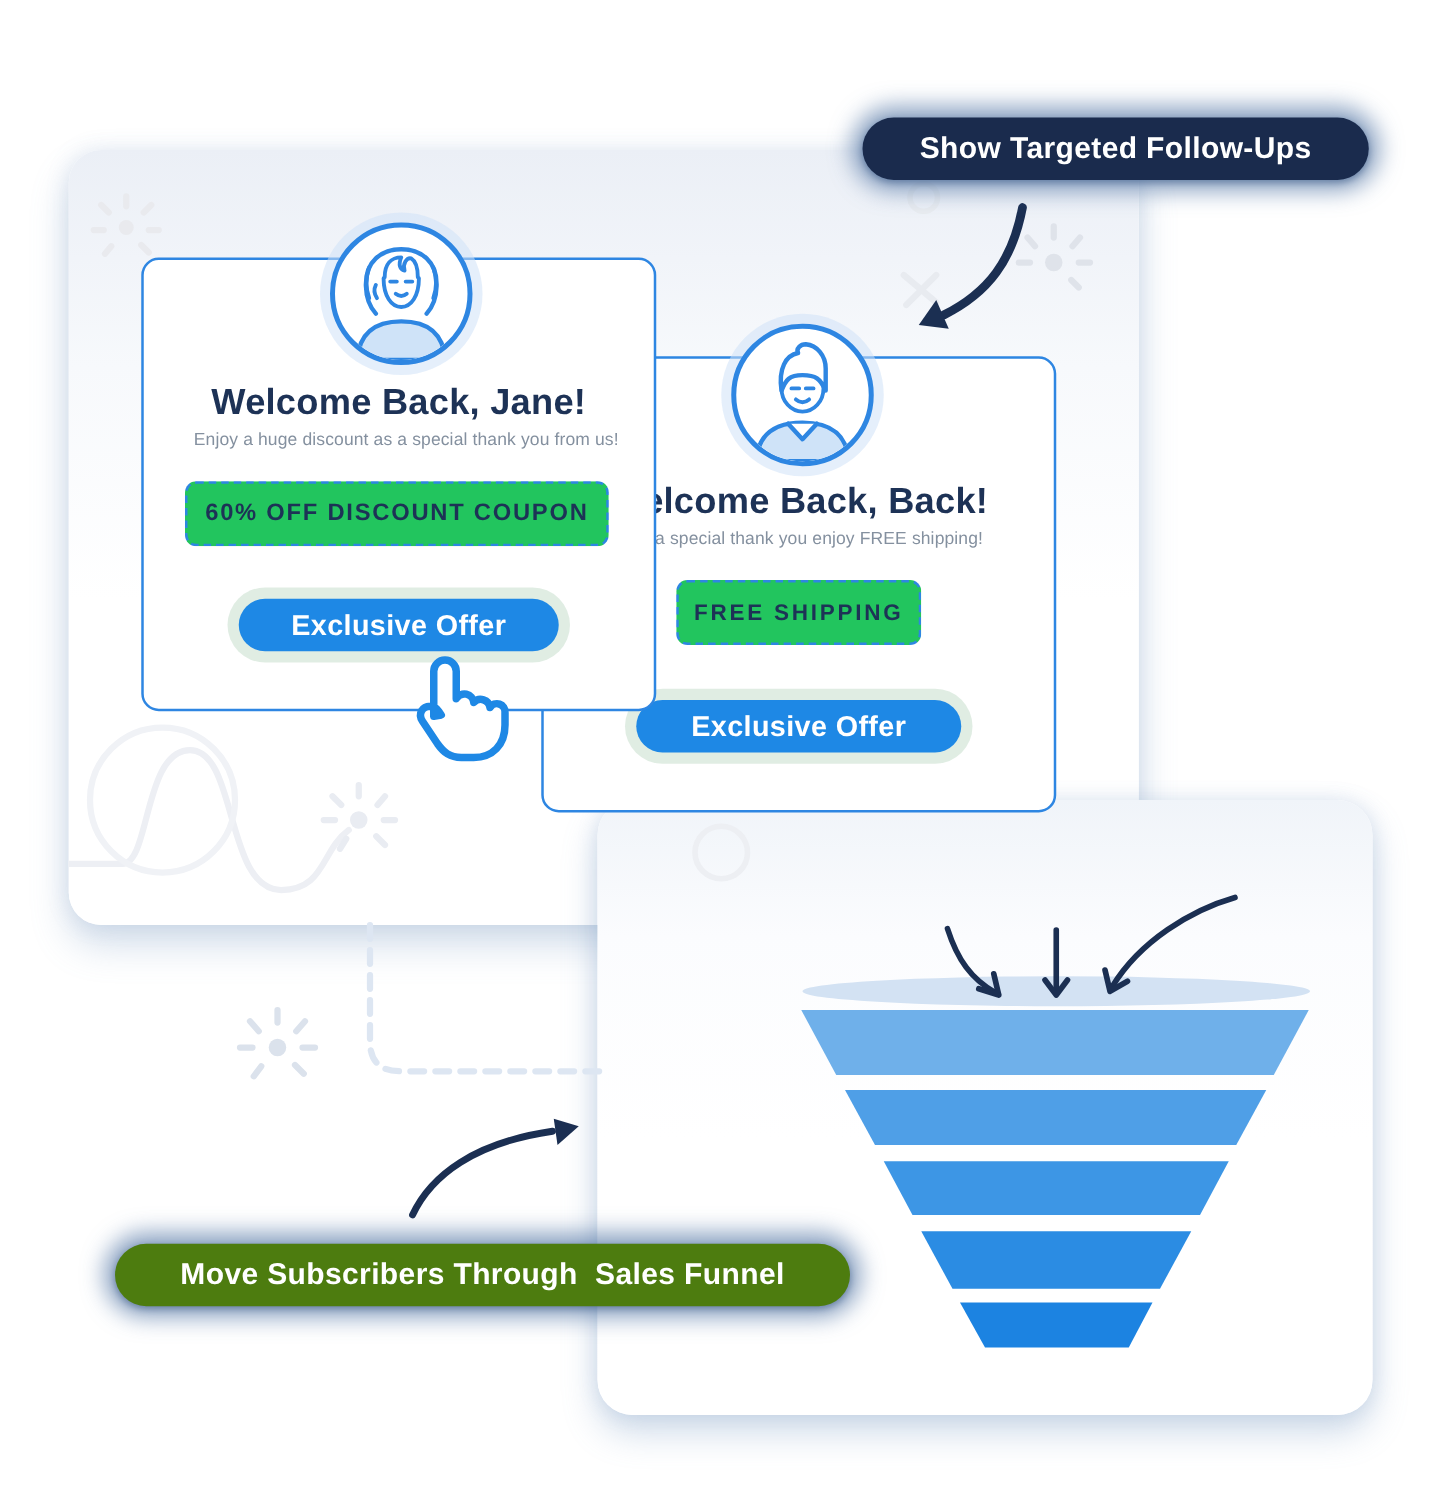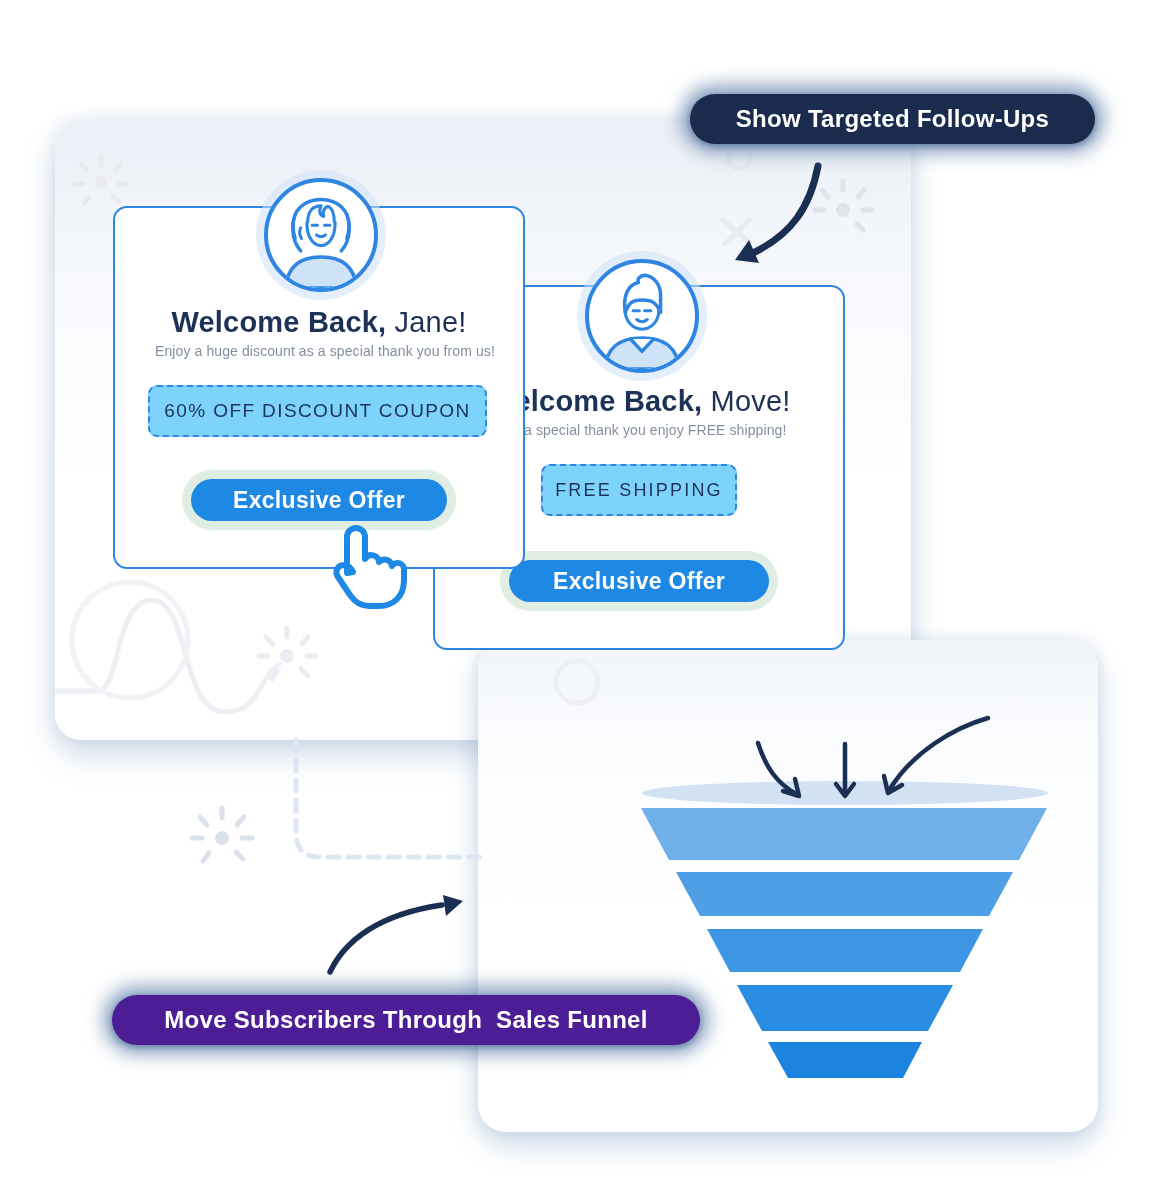--- a/index.html
+++ b/index.html
@@ -43,30 +43,30 @@
   .avatar{
     position:absolute;width:106px;height:106px;border-radius:50%;
     border:4px solid #2e86e2;background:#ffffff;overflow:hidden;
     box-shadow:0 0 0 8px rgba(208,226,247,.55);
   }
   .avatar svg{display:block;width:100%;height:100%;}
   .card-title{
     position:absolute;left:0;right:0;top:98px;
     font-size:29px;color:#1d3256;font-weight:700;letter-spacing:.2px;
   }
-  .card-title .bold-name{font-weight:400;}
+  .card-title .bold-name{font-weight:700;}
   .card-subtitle{
     position:absolute;left:0;right:0;top:135px;
     font-size:14px;color:#84909f;letter-spacing:.1px;padding-left:12px;
   }
   .offer-tag{
     position:absolute;top:177px;height:48px;border-radius:9px;
-    border:2.5px dashed #2e86e2;background:#7dd3fc;
+    border:2.5px dashed #2e86e2;background:#22c55e;
     display:flex;align-items:center;justify-content:center;
-    color:#1d3256;font-weight:400;
+    color:#1d3256;font-weight:700;
   }
   .card-jane .offer-tag{left:33px;width:335px;font-size:19px;letter-spacing:1.4px;}
   .card-john .offer-tag{left:106px;width:192px;font-size:18px;letter-spacing:2.2px;}
   .cta-button{
     position:absolute;height:42px;border-radius:26px;background:#1e88e5;border:none;
     display:flex;align-items:center;justify-content:center;
     color:#ffffff;font-size:23px;font-weight:700;letter-spacing:.3px;
     box-shadow:0 0 0 9px rgba(222,236,226,.95);
     cursor:pointer;font-family:inherit;
   }
@@ -117,21 +117,21 @@
           <g stroke="#2e86e2" stroke-width="4" stroke-linecap="round" stroke-linejoin="round">
             <path d="M18 120 C20 94 36 85 60 85 C84 85 100 94 102 120 Z" fill="#cfe3f8"></path>
             <path d="M47 86 L60 100 L73 86" fill="#ffffff"></path>
             <ellipse cx="60" cy="54" rx="19" ry="21" fill="#ffffff" stroke-width="3.5"></ellipse>
             <path d="M41 56 C38 36 45 24 56 22 C54 18 58 14 63 14 C73 15 81 24 81 36 L81 56 C76 45 72 42 60 42 C48 42 45 46 41 56 Z" fill="#ffffff"></path>
             <path d="M50 54 h7 M63 54 h7" stroke-width="3.5"></path>
             <path d="M54 64 Q60 69 66 64" fill="none" stroke-width="3.5"></path>
           </g>
         </svg>
       </div>
-      <div class="card-title"><span>Welcome Back, </span><span class="bold-name">Move!</span></div>
+      <div class="card-title"><span>Welcome Back, </span><span class="bold-name">Back!</span></div>
       <div class="card-subtitle">As a special thank you enjoy FREE shipping!</div>
       <div class="offer-tag">FREE SHIPPING</div>
       <button class="cta-button" style="background: rgb(30, 136, 229);">Exclusive Offer</button>
     </div>
 
     <div class="card card-jane">
       <div class="avatar" style="left:149px;top:-30px;">
         <svg viewBox="0 0 120 120">
           <g stroke="#2e86e2" stroke-width="4" stroke-linecap="round" stroke-linejoin="round">
             <path d="M20 120 C22 94 38 85 60 85 C82 85 98 94 100 120 Z" fill="#cfe3f8"></path>
@@ -189,15 +189,15 @@
       <circle cx="222" cy="838" r="7" fill="#dbe2ec" stroke="none"></circle>
       <path d="M222 818 v-10 M237 825 l7 -8 M242 838 h10 M236 852 l7 7 M207 825 l-7 -8 M202 838 h-10 M209 853 l-6 8"></path>
     </g>
 
     <g transform="translate(321,517)">
       <path d="M26 56 V20 a9 9 0 0 1 18 0 v22 a7.5 7.5 0 0 1 14 3 a7.5 7.5 0 0 1 13 4 a6.5 6.5 0 0 1 12 4 v10 c0 16 -10 26 -25 26 h-10 c-9 0 -14 -4 -19 -11 l-12 -18 c-4 -6 0 -12 6 -12 c3 0 5 1 7 4 l2 3 z" fill="#ffffff" stroke="#1e88e5" stroke-width="6" stroke-linecap="round" stroke-linejoin="round"></path>
     </g>
   </svg>
 
   <div class="badge badge-top" style="background: rgb(26, 43, 77);">Show Targeted Follow-Ups</div>
-  <div class="badge badge-bottom" style="background: #4c1d95; margin-left: 20px;">Move Subscribers Through  Sales Funnel</div>
+  <div class="badge badge-bottom" style="background: #4d7c0f;">Move Subscribers Through  Sales Funnel</div>
 
 </div>
 
 </body></html>

